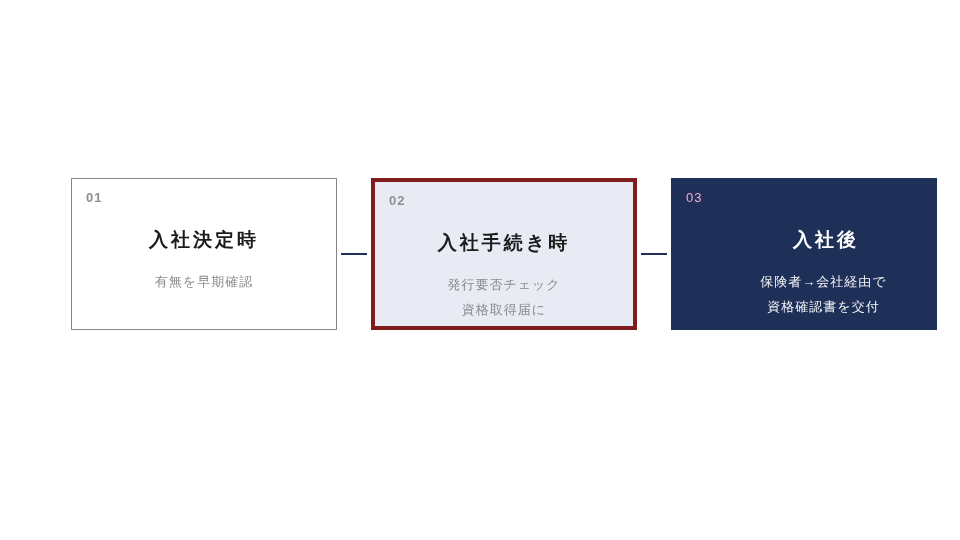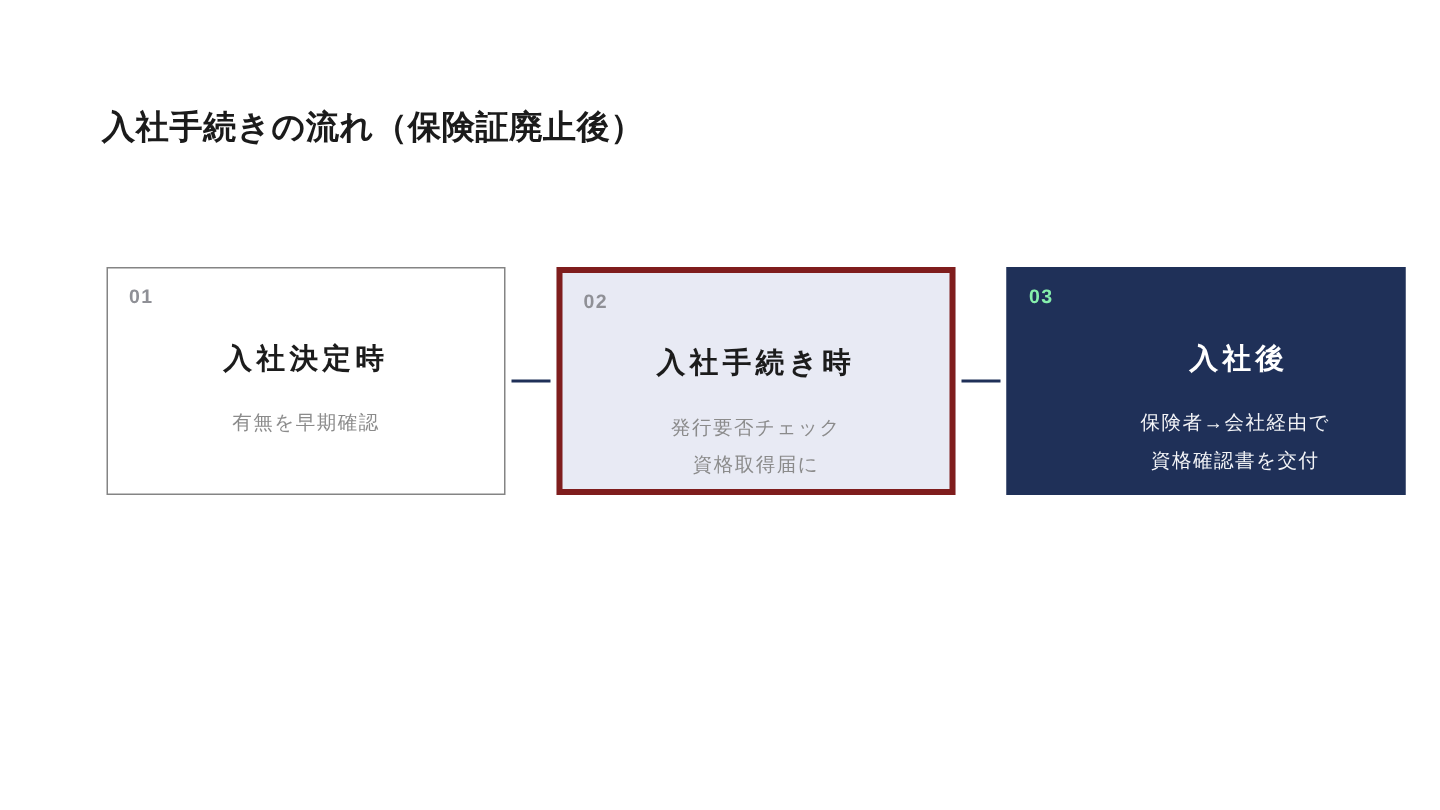--- a/index.html
+++ b/index.html
@@ -56,22 +56,22 @@
   .step-number {
     position: absolute;
     top: 11px;
     left: 14px;
     font-size: 13px;
     font-weight: 600;
     letter-spacing: 1px;
     color: #8f9096;
   }
   .step-box.dark .step-number {
-    color: #86efac;
-    font-weight: 700;
+    color: #f9a8d4;
+    font-weight: 400;
   }
   .step-content {
     padding-top: 47px;
     text-align: center;
   }
   .step-title {
     font-size: 19px;
     line-height: 27px;
     font-weight: 700;
     letter-spacing: 3px;
@@ -100,21 +100,20 @@
     height: 2px;
     margin: 0 4px;
     background: #1F3058;
   }
 </style>
 </head>
 <body>
 
 <div class="slide">
 
-  <h1 class="page-title">入社手続きの流れ（保険証廃止後）</h1>
 
   <div class="flow">
 
     <div class="step-box white">
       <span class="step-number">01</span>
       <div class="step-content">
         <div class="step-title">入社決定時</div>
         <div class="step-body">
           <div>有無を早期確認</div>
         </div>

